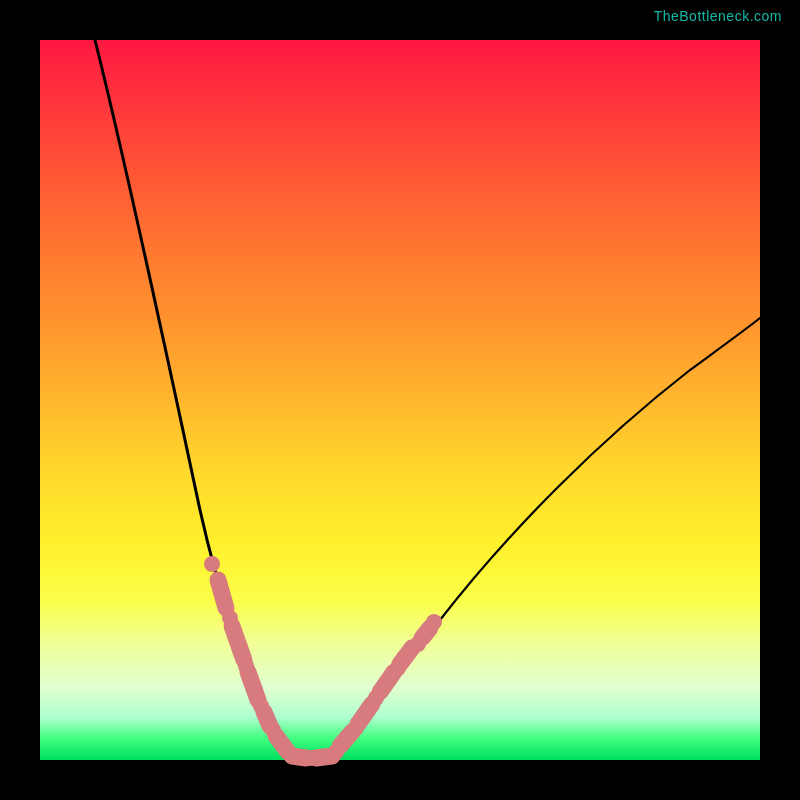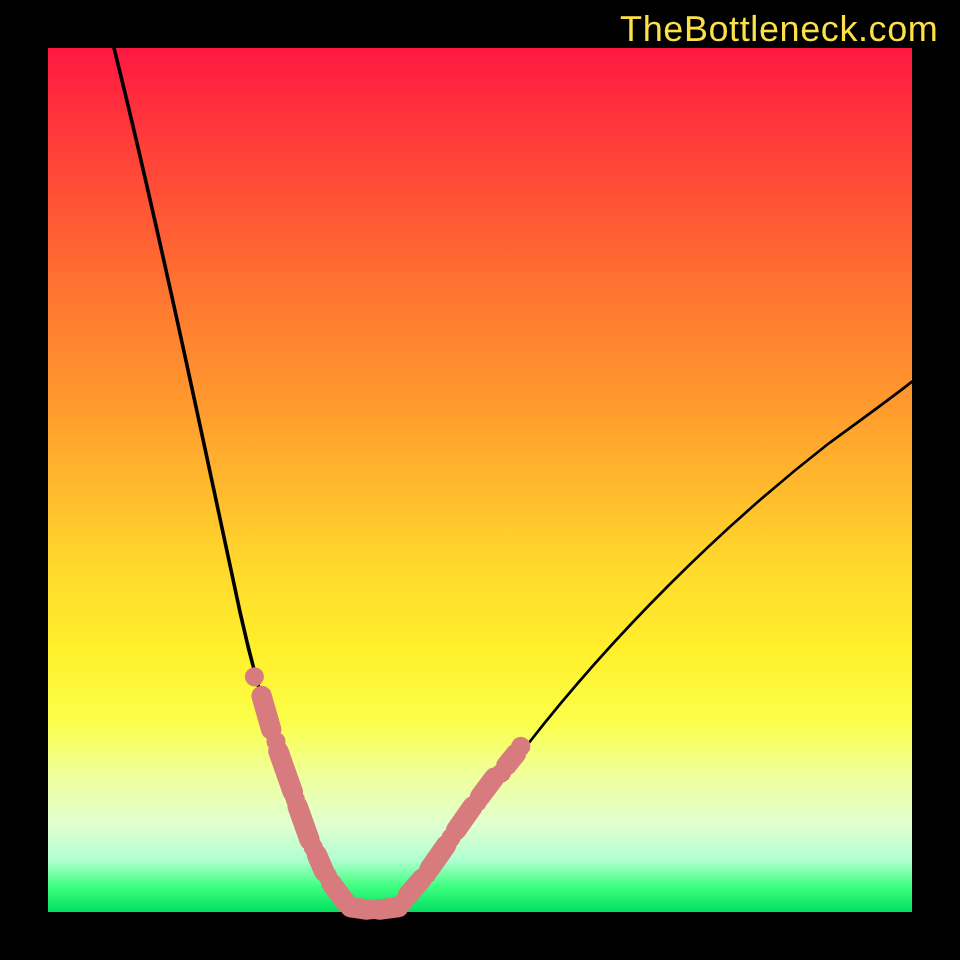--- a/index.html
+++ b/index.html
@@ -47,22 +47,22 @@
       #e0ffd0 90%,
       #b0ffd0 94%,
       #40ff80 97%,
       #00e060 100%
     );
   }
   .watermark {
     position: absolute;
     top: 8px;
     right: 18px;
-    color: #fde047;
-    font-size: 30px;
+    color: #14b8a6;
+    font-size: 14px;
     letter-spacing: 0.5px;
     user-select: none;
   }
   svg.curves {
     position: absolute;
     left: 0;
     top: 0;
     width: 100%;
     height: 100%;
     overflow: visible;

